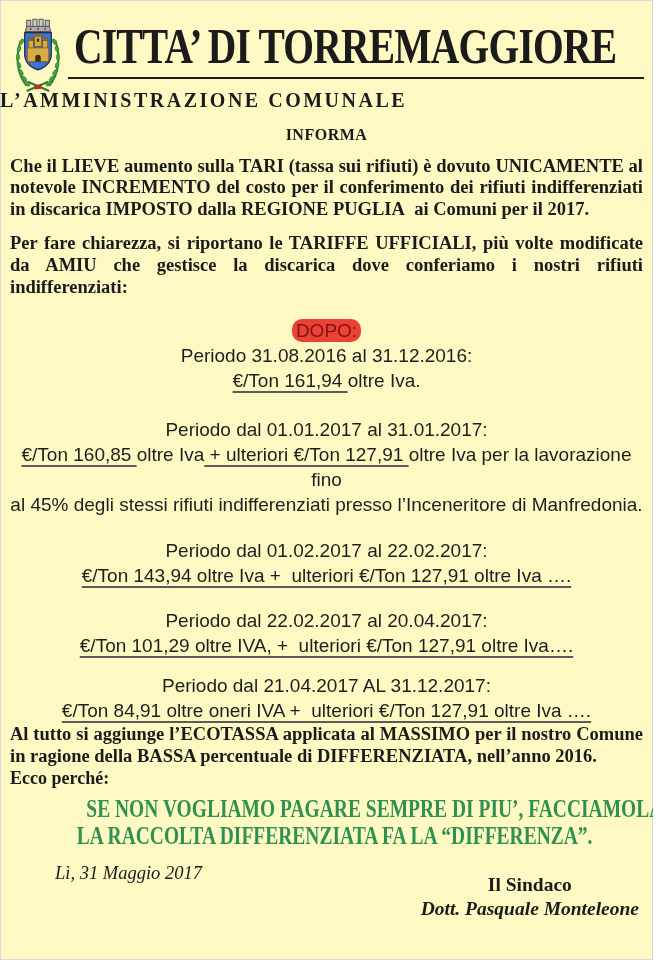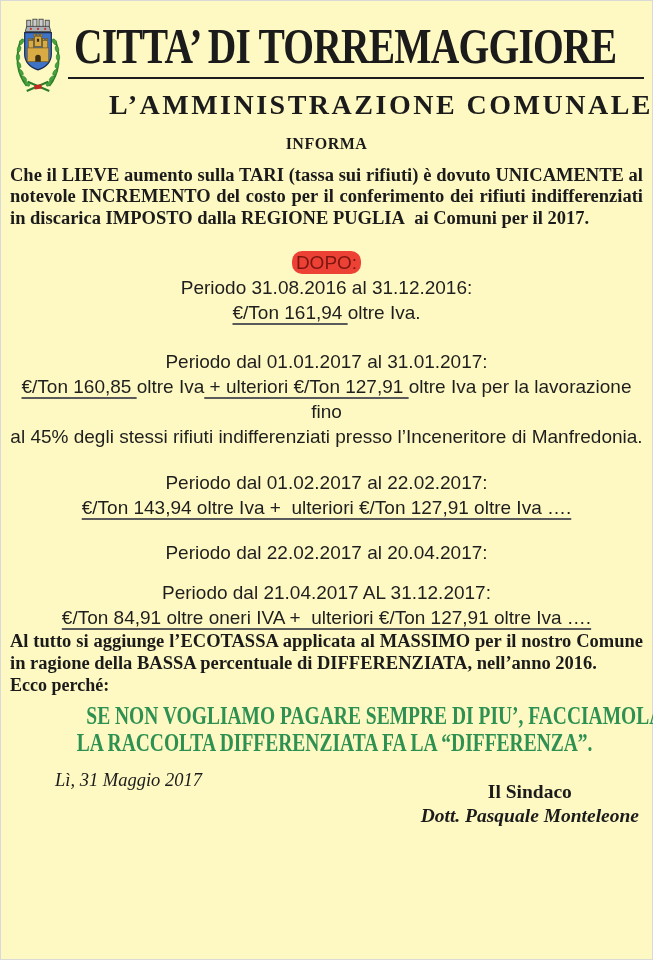--- a/index.html
+++ b/index.html
@@ -17,21 +17,21 @@
     box-shadow:inset 0 0 0 1px #d9d9d9;
   }
   
   .logo{position:absolute;left:13px;top:11px;width:50px;height:82px;}
   .title-band{
     margin:0 9px 0 68px;border-bottom:2.5px solid #1c1c1c;
     padding-top:20px;padding-bottom:4px;padding-left:6px;white-space:nowrap;
   }
   .title{margin:0;font-weight:bold;font-size:50px;line-height:1.05;}
   .title-inner{display:inline-block;transform:scaleX(0.79);transform-origin:left bottom;letter-spacing:-1px;}
-  .subtitle{margin-top:10px;text-align:right;font-weight:bold;font-size:28px;letter-spacing:2.5px;}
+  .subtitle{margin-top:10px;text-align:left;font-weight:bold;font-size:20px;letter-spacing:2.5px;}
   .informa{margin-top:14px;text-align:center;font-weight:bold;font-size:16px;letter-spacing:0.5px;}
   
   .body-par{
     margin:12px 10px 0;text-align:justify;font-weight:bold;
     font-size:18.5px;line-height:1.18;
   }
   .body-par.tight{margin-top:1px;}
   .ecco-line{margin:0 10px;font-weight:bold;font-size:18px;line-height:1.18;text-align:left;}
   
   .sec{
@@ -127,20 +127,21 @@
   </div>
 
   <div class="title-band">
     <h1 class="title"><span class="title-inner">CITTA’ DI TORREMAGGIORE</span></h1>
   </div>
 
   <div class="subtitle">L’AMMINISTRAZIONE COMUNALE</div>
   <div class="informa">INFORMA</div>
 
   <p class="body-par">Che il LIEVE aumento sulla TARI (tassa sui rifiuti) è dovuto UNICAMENTE al notevole INCREMENTO del costo per il conferimento dei rifiuti indifferenziati in discarica IMPOSTO dalla REGIONE PUGLIA&nbsp; ai Comuni per il 2017.</p>
+  <p class="body-par">Per fare chiarezza, si riportano le TARIFFE UFFICIALI, più volte modificate da AMIU che gestisce la discarica dove conferiamo i nostri rifiuti indifferenziati:</p>
 
 
   <section class="sec sec-dopo">
     <div class="sec-line"><span class="hl hl-red">DOPO:</span></div>
     <div class="sec-line">Periodo 31.08.2016 al 31.12.2016:</div>
     <div class="sec-line"><span class="u">€/Ton 161,94&nbsp;</span><span>oltre Iva.</span></div>
   </section>
 
   <section class="sec sec-p1">
     <div class="sec-line">Periodo dal 01.01.2017 al 31.01.2017:</div>
@@ -148,20 +149,21 @@
     <div class="sec-line">al 45% degli stessi rifiuti indifferenziati presso l’Inceneritore di Manfredonia.</div>
   </section>
 
   <section class="sec sec-p2">
     <div class="sec-line">Periodo dal 01.02.2017 al 22.02.2017:</div>
     <div class="sec-line"><span class="u">€/Ton 143,94 oltre Iva +&nbsp; ulteriori €/Ton 127,91 oltre Iva ….</span></div>
   </section>
 
   <section class="sec sec-p3">
     <div class="sec-line">Periodo dal 22.02.2017 al 20.04.2017:</div>
+    <div class="sec-line"><span class="u">€/Ton 101,29 oltre IVA, +&nbsp; ulteriori €/Ton 127,91 oltre Iva….</span></div>
   </section>
 
   <section class="sec sec-p4">
     <div class="sec-line">Periodo dal 21.04.2017 AL 31.12.2017:</div>
     <div class="sec-line"><span class="u">€/Ton 84,91 oltre oneri IVA +&nbsp; ulteriori €/Ton 127,91 oltre Iva ….</span></div>
   </section>
 
   <p class="body-par tight">Al tutto si aggiunge l’ECOTASSA applicata al MASSIMO per il nostro Comune in ragione della BASSA percentuale di DIFFERENZIATA, nell’anno 2016.</p>
   <div class="ecco-line">Ecco perché:</div>
 

